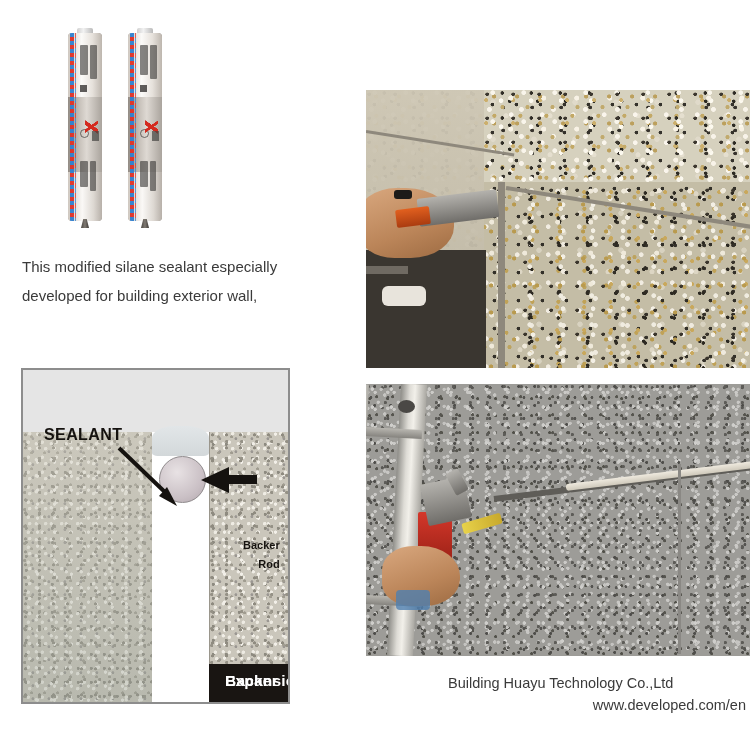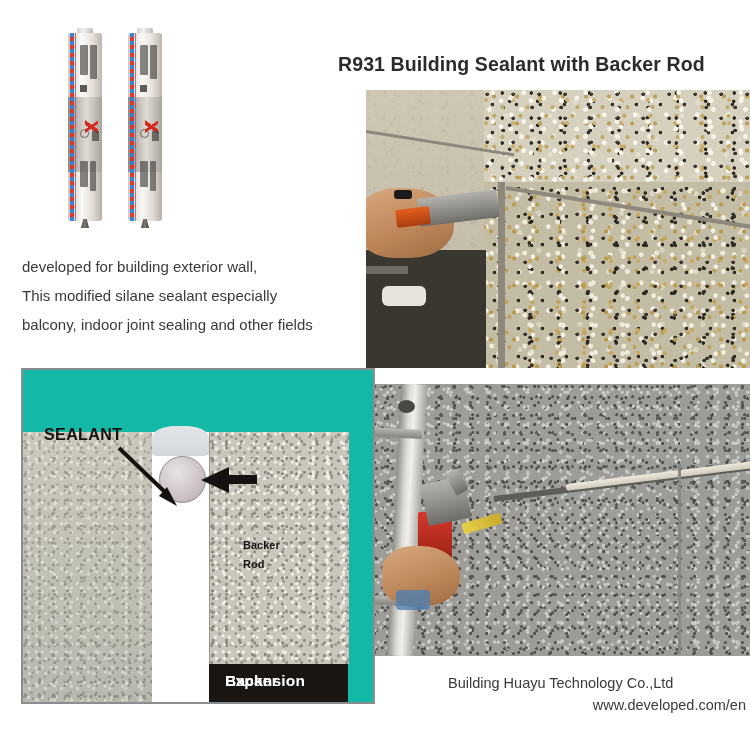--- a/index.html
+++ b/index.html
@@ -103,22 +103,22 @@
 
   .ladder-rail{position:absolute;background:linear-gradient(90deg,#8e8d88,#dedcd6 35%,#f2f0ea 55%,#a9a7a1);}
   .ladder-rung{position:absolute;background:linear-gradient(180deg,#b8b6b0,#85837e);}
   .hand{position:absolute;background:linear-gradient(160deg,#d9a87f,#bb8559 60%,#9d6b42);border-radius:40% 50% 45% 38%;}
   .gun-red{position:absolute;background:linear-gradient(180deg,#d4372a,#9e2318);border-radius:2px;}
   .gun-grey{position:absolute;background:linear-gradient(180deg,#b4b2ad,#6f6d69);border-radius:2px;}
   .gun-yellow{position:absolute;background:linear-gradient(90deg,#e8d24a,#c8a92c);border-radius:2px;}
   .bead{position:absolute;background:linear-gradient(180deg,#efeadf,#cfc9bb);border-radius:3px;}
 
   
-  #diagram{position:absolute;left:21px;top:368px;width:354px;height:336px;
-    border:2px solid #8d8d8d;background:#14b8a6;overflow:hidden;box-sizing:border-box;}
+  #diagram{position:absolute;left:21px;top:368px;width:269px;height:336px;
+    border:2px solid #8d8d8d;background:#e5e5e5;overflow:hidden;box-sizing:border-box;text-align:right;}
   .d-block{position:absolute;
     background-color:#cac6bb;
     background-image:
       radial-gradient(circle at 18% 22%,#8f8b80 0 1.3px,transparent 1.8px),
       radial-gradient(circle at 42% 11%,#efece4 0 1.5px,transparent 2px),
       radial-gradient(circle at 66% 30%,#a09c90 0 1.2px,transparent 1.7px),
       radial-gradient(circle at 85% 15%,#f2efe8 0 1.4px,transparent 1.9px),
       radial-gradient(circle at 11% 56%,#959186 0 1.3px,transparent 1.8px),
       radial-gradient(circle at 38% 68%,#eeebe3 0 1.5px,transparent 2px),
       radial-gradient(circle at 62% 52%,#9b9792 0 1.2px,transparent 1.7px),
@@ -192,26 +192,24 @@
         <div class="badge" style="top:96px;"></div>
         <div class="logo"></div>
         <div class="logotxt"></div>
         <div class="txtblk" style="left:12px;top:128px;width:8px;height:26px;"></div>
         <div class="txtblk" style="left:22px;top:128px;width:6px;height:30px;"></div>
       </div>
       <div class="nozzle"></div>
     </div>
   </div>
 
-  <div class="headline">R931 Building Sealant with Backer Rod</div>
 
   <div class="desc">
+    <div>This modified silane sealant especially</div>
     <div>developed for building exterior wall,</div>
-    <div>This modified silane sealant especially</div>
-    <div>balcony, indoor joint sealing and other fields</div>
   </div>
 
   <div class="photo" id="photo-top">
     <div class="agg"></div>
     <div class="panel-smooth" style="left:0;top:0;width:118px;height:278px;opacity:.95;"></div>
     <div class="agg fine" style="position:absolute;left:118px;top:0;width:266px;height:92px;"></div>
     <div class="joint-line" style="left:0;top:40px;width:150px;height:3px;transform:rotate(9deg);transform-origin:left center;"></div>
     <div class="joint-line" style="left:140px;top:96px;width:250px;height:4px;transform:rotate(9deg);transform-origin:left center;"></div>
     <div class="joint-line" style="left:132px;top:92px;width:7px;height:186px;"></div>
     <div class="panel-smooth" style="left:0;top:160px;width:120px;height:118px;background:#3a3630;"></div>

